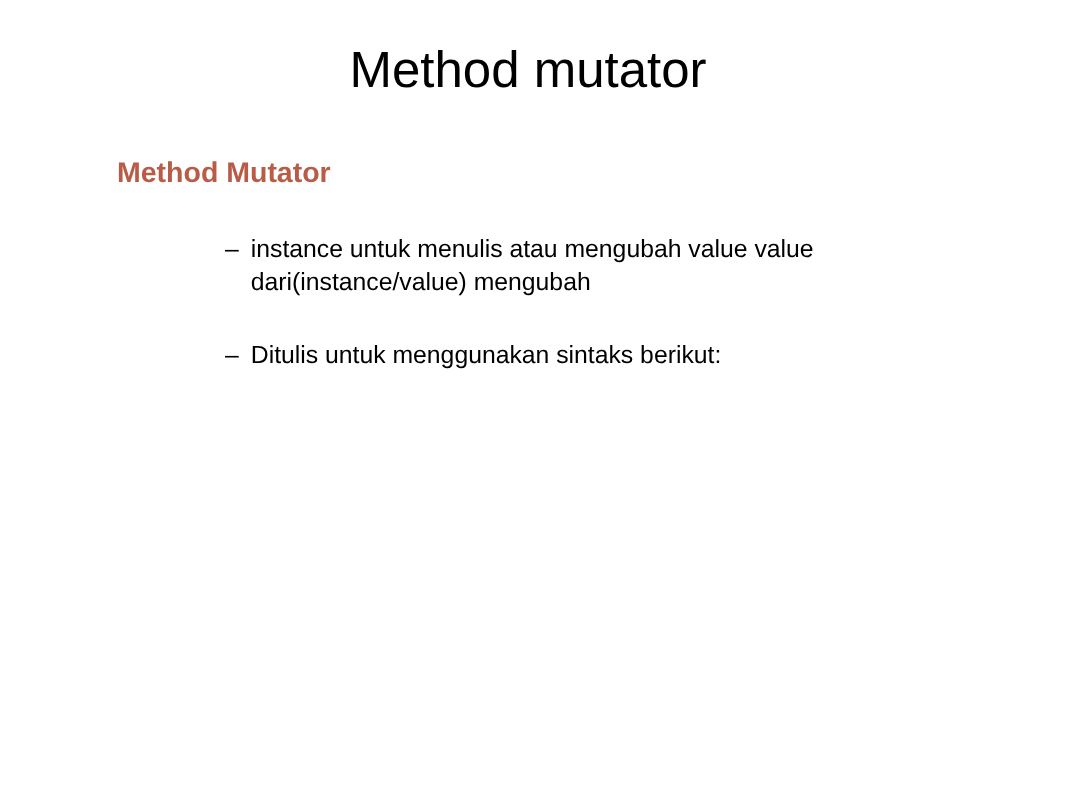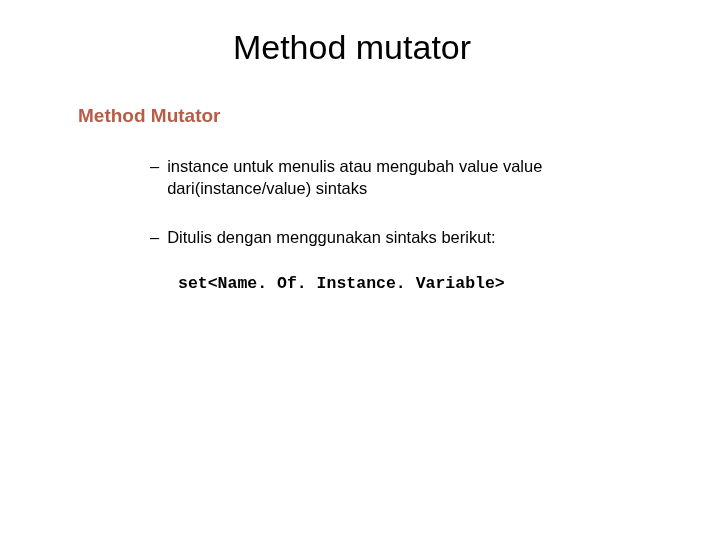--- a/index.html
+++ b/index.html
@@ -59,25 +59,24 @@
 <div class="slide">
   <h1 class="title">Method mutator</h1>
 
   <div class="subtitle">Method Mutator</div>
 
   <div class="bullets">
 
     <div class="bullet-item">
       <span class="dash">–</span>
       <span class="bullet-text">
-        <span>instance untuk menulis atau mengubah </span><span class="italic">value </span><span>value </span><span class="italic">dari</span><span>(</span><span class="italic">instance/value</span><span>) </span><span class="italic">sintaks</span>
+        <span>instance untuk menulis atau mengubah </span><span class="italic">value </span><span>value </span><span class="italic">dari</span><span>(</span><span class="italic">instance/value</span><span>) </span><span class="italic">mengubah</span>
       </span>
     </div>
 
     <div class="bullet-item">
       <span class="dash">–</span>
-      <span class="bullet-text">Ditulis dengan menggunakan sintaks berikut:</span>
+      <span class="bullet-text">Ditulis untuk menggunakan sintaks berikut:</span>
     </div>
 
   </div>
 
-  <div class="code-line">set&lt;Name. Of. Instance. Variable&gt;</div>
 </div>
 
 </body></html>

